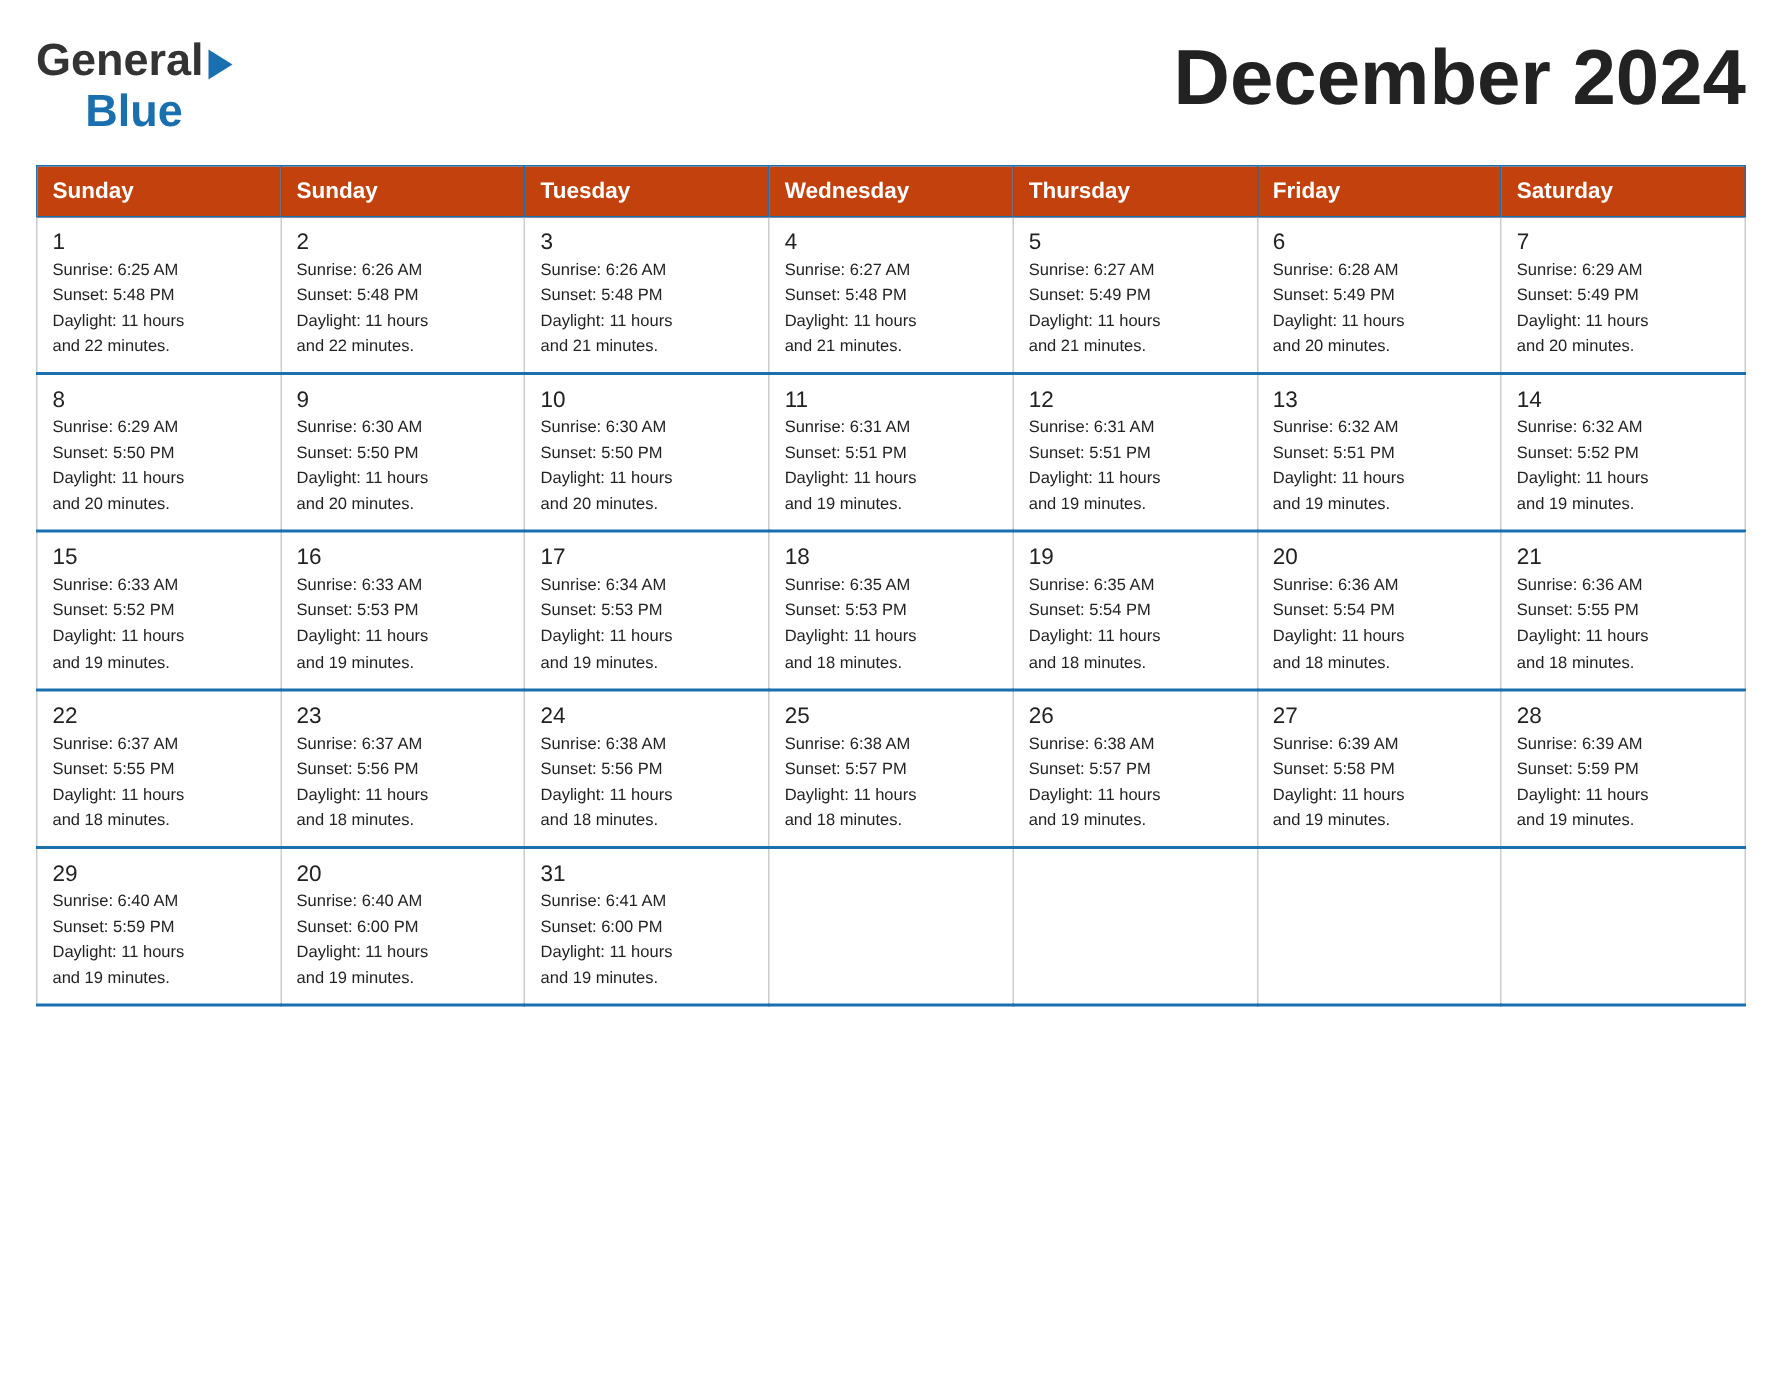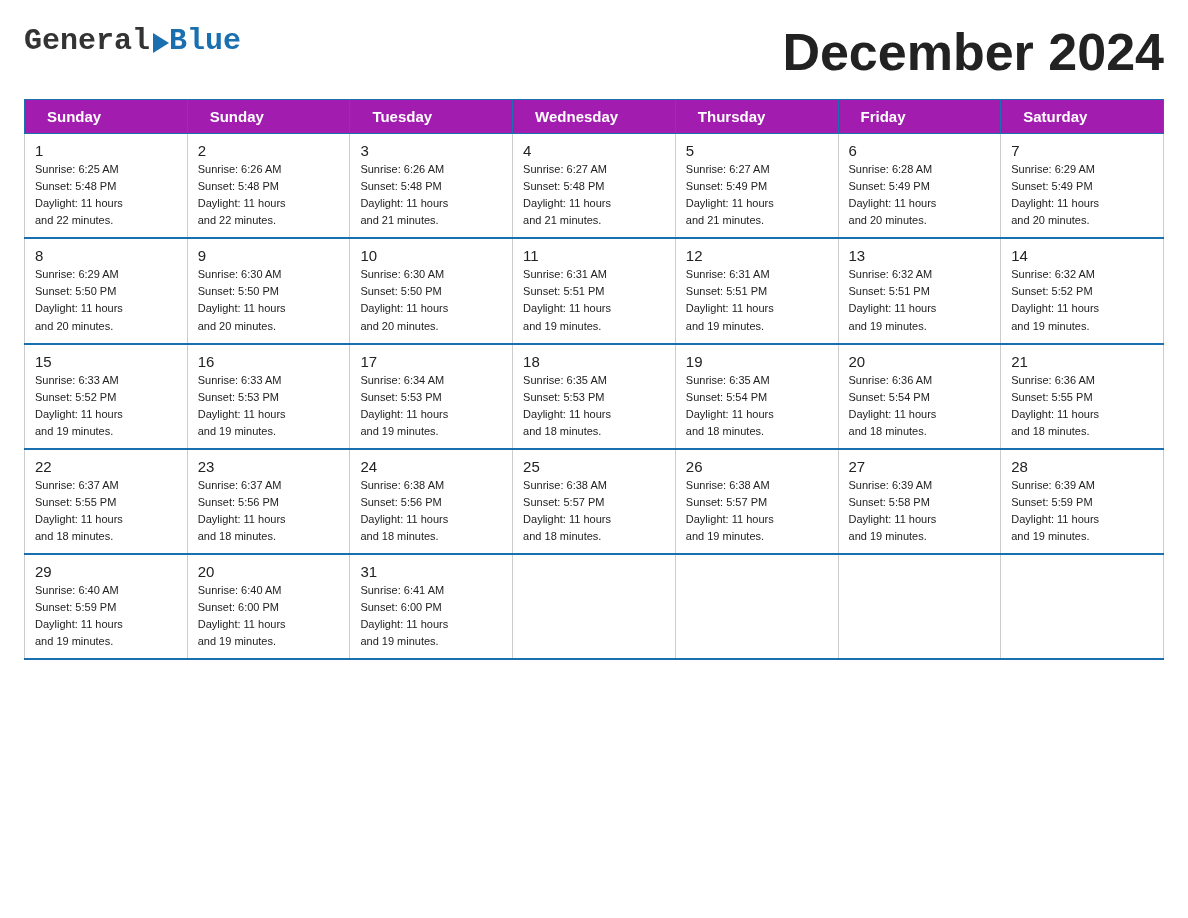--- a/index.html
+++ b/index.html
@@ -11,23 +11,22 @@
       min-height: 918px;
     }
     .header {
       display: flex;
       justify-content: space-between;
       align-items: flex-start;
       margin-bottom: 18px;
     }
     .logo {
       display: flex;
-      flex-direction: row;
+      flex-direction: column;
       align-items: center;
-      font-family: Liberation Mono, monospace;
     }
     .title-block {
       text-align: right;
     }
     .calendar-title {
       font-size: 52px;
       font-weight: bold;
       color: #222;
       line-height: 1.1;
     }
@@ -35,25 +34,25 @@
       font-size: 22px;
       color: #444;
       margin-top: 4px;
     }
     table {
       width: 100%;
       border-collapse: collapse;
       table-layout: fixed;
     }
     thead tr th {
-      background: #a21caf;
+      background: #c2410c;
       color: #fff;
       font-size: 15px;
       font-weight: bold;
-      padding: 8px 22px;
+      padding: 8px 10px;
       text-align: left;
       border: 1px solid #1a6faf;
     }
     tbody tr td {
       border: 1px solid #ccc;
       vertical-align: top;
       padding: 8px 10px;
       font-size: 13px;
       color: #222;
       min-height: 90px;

